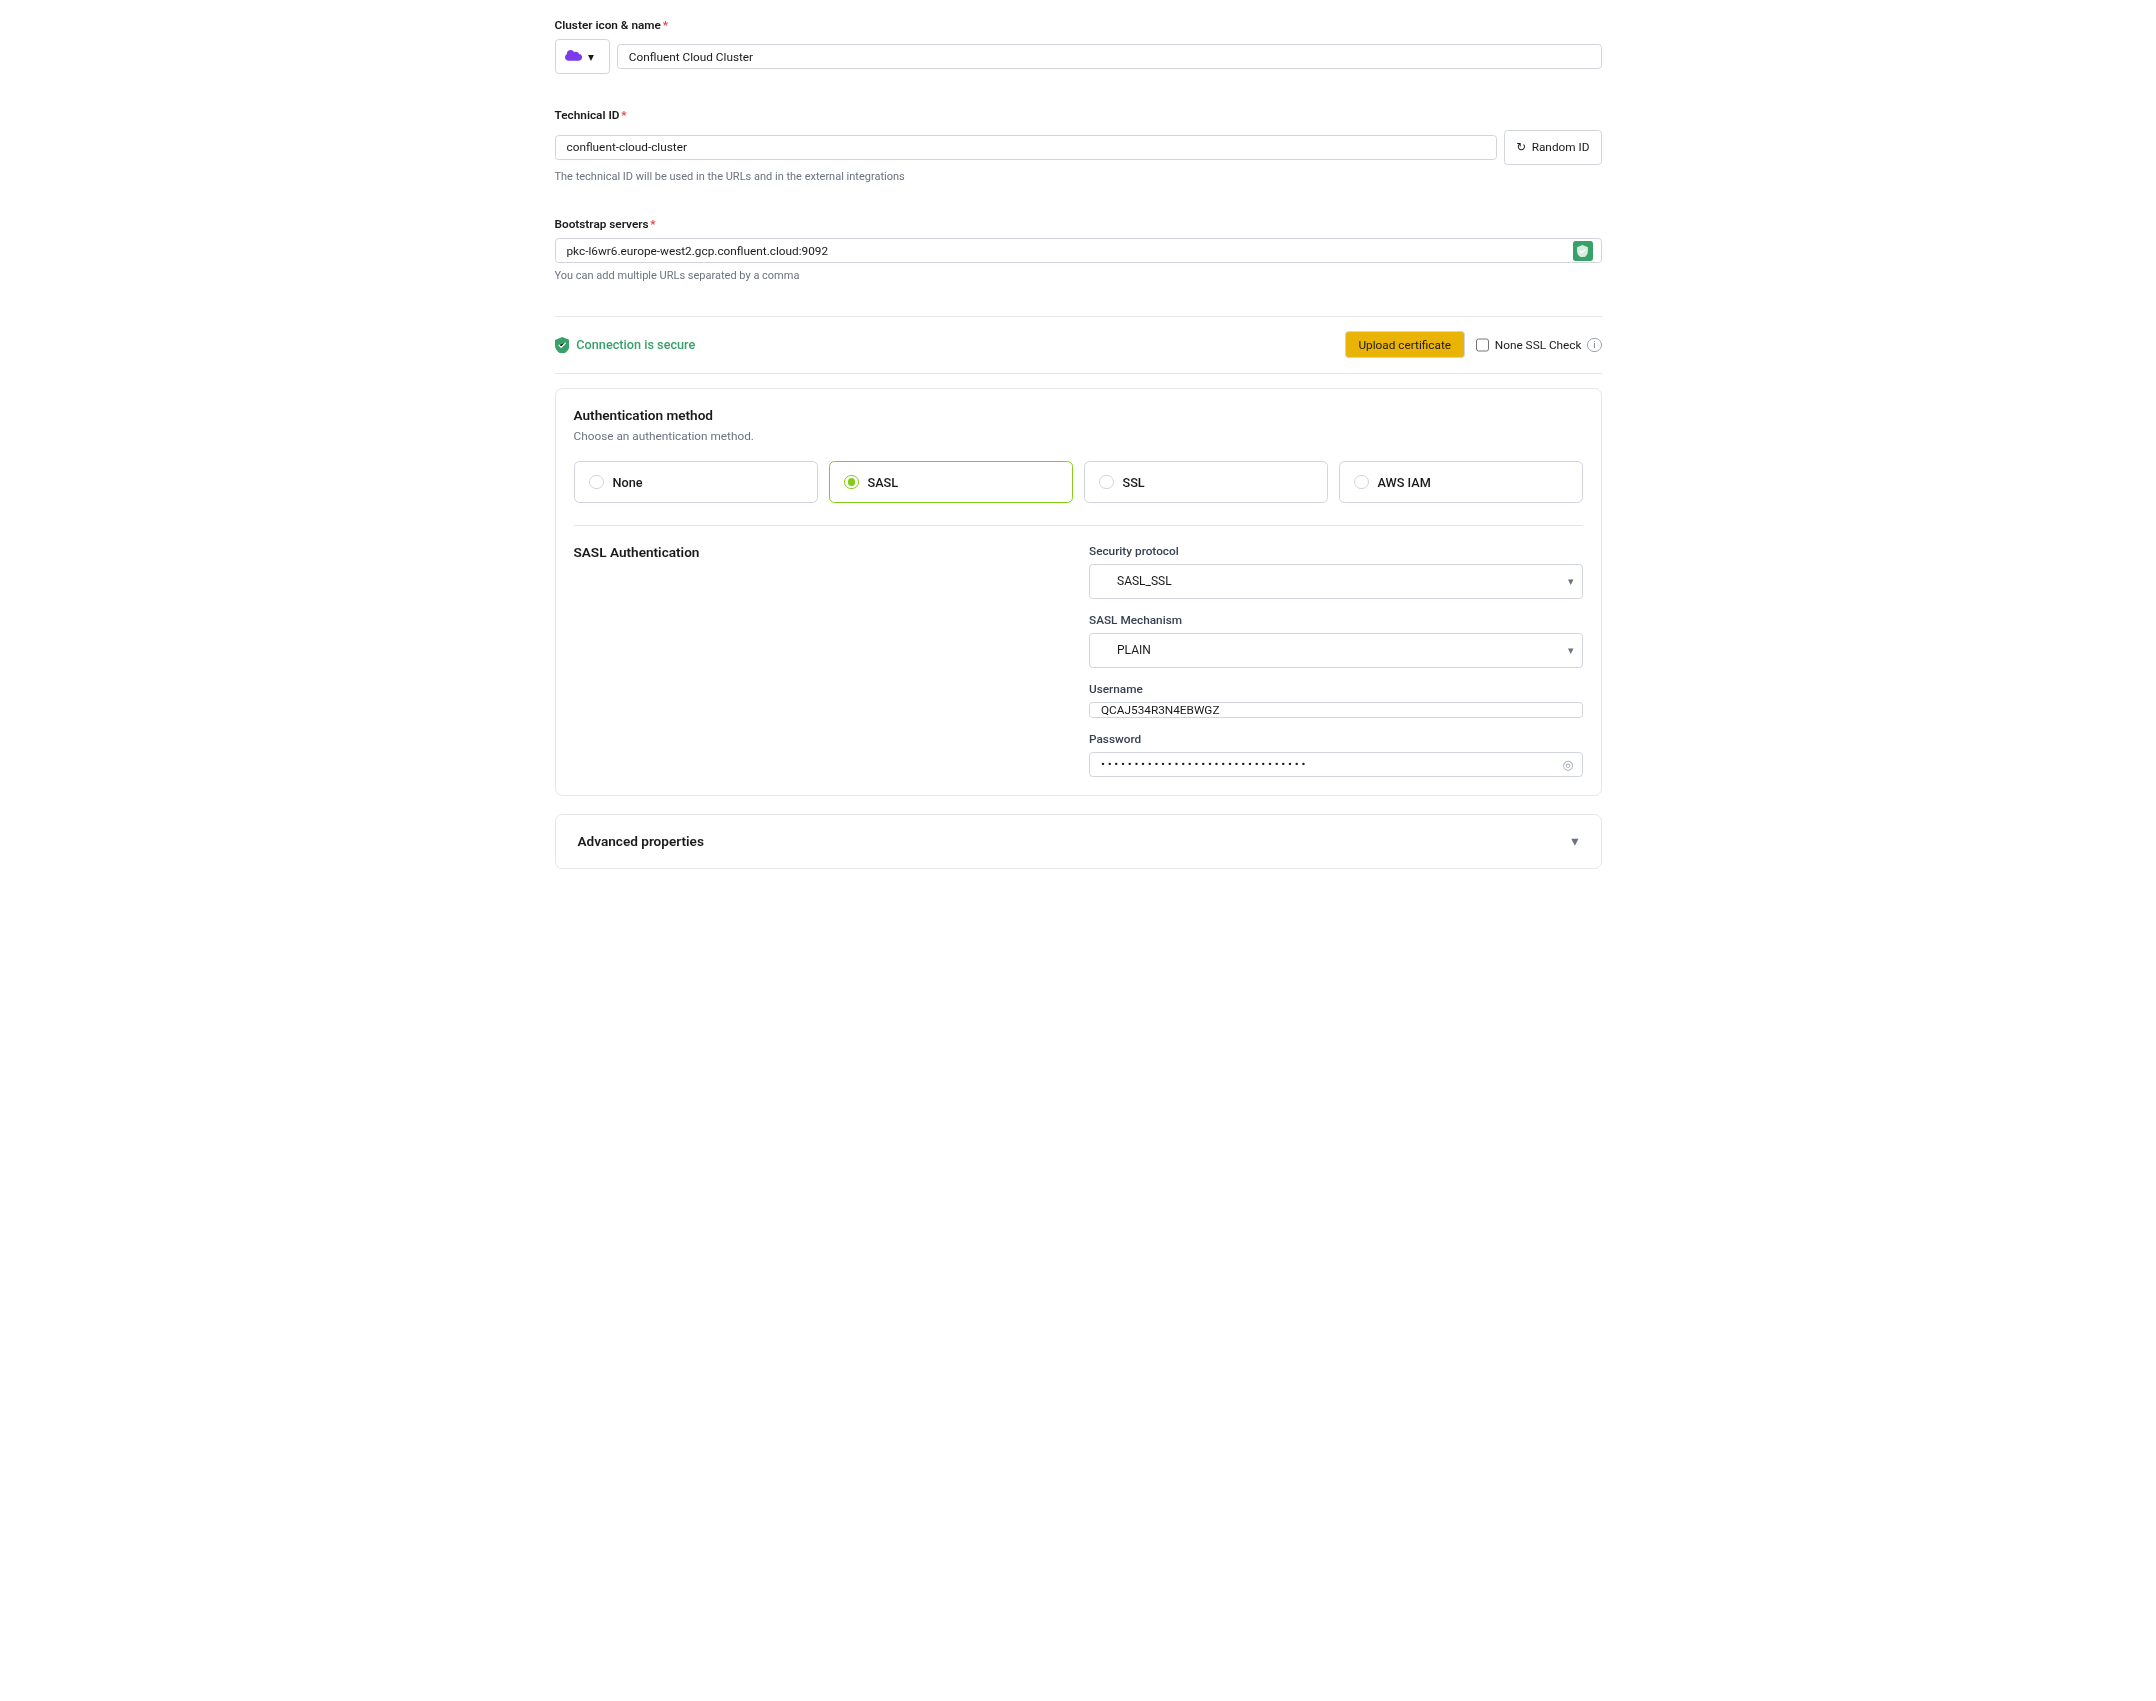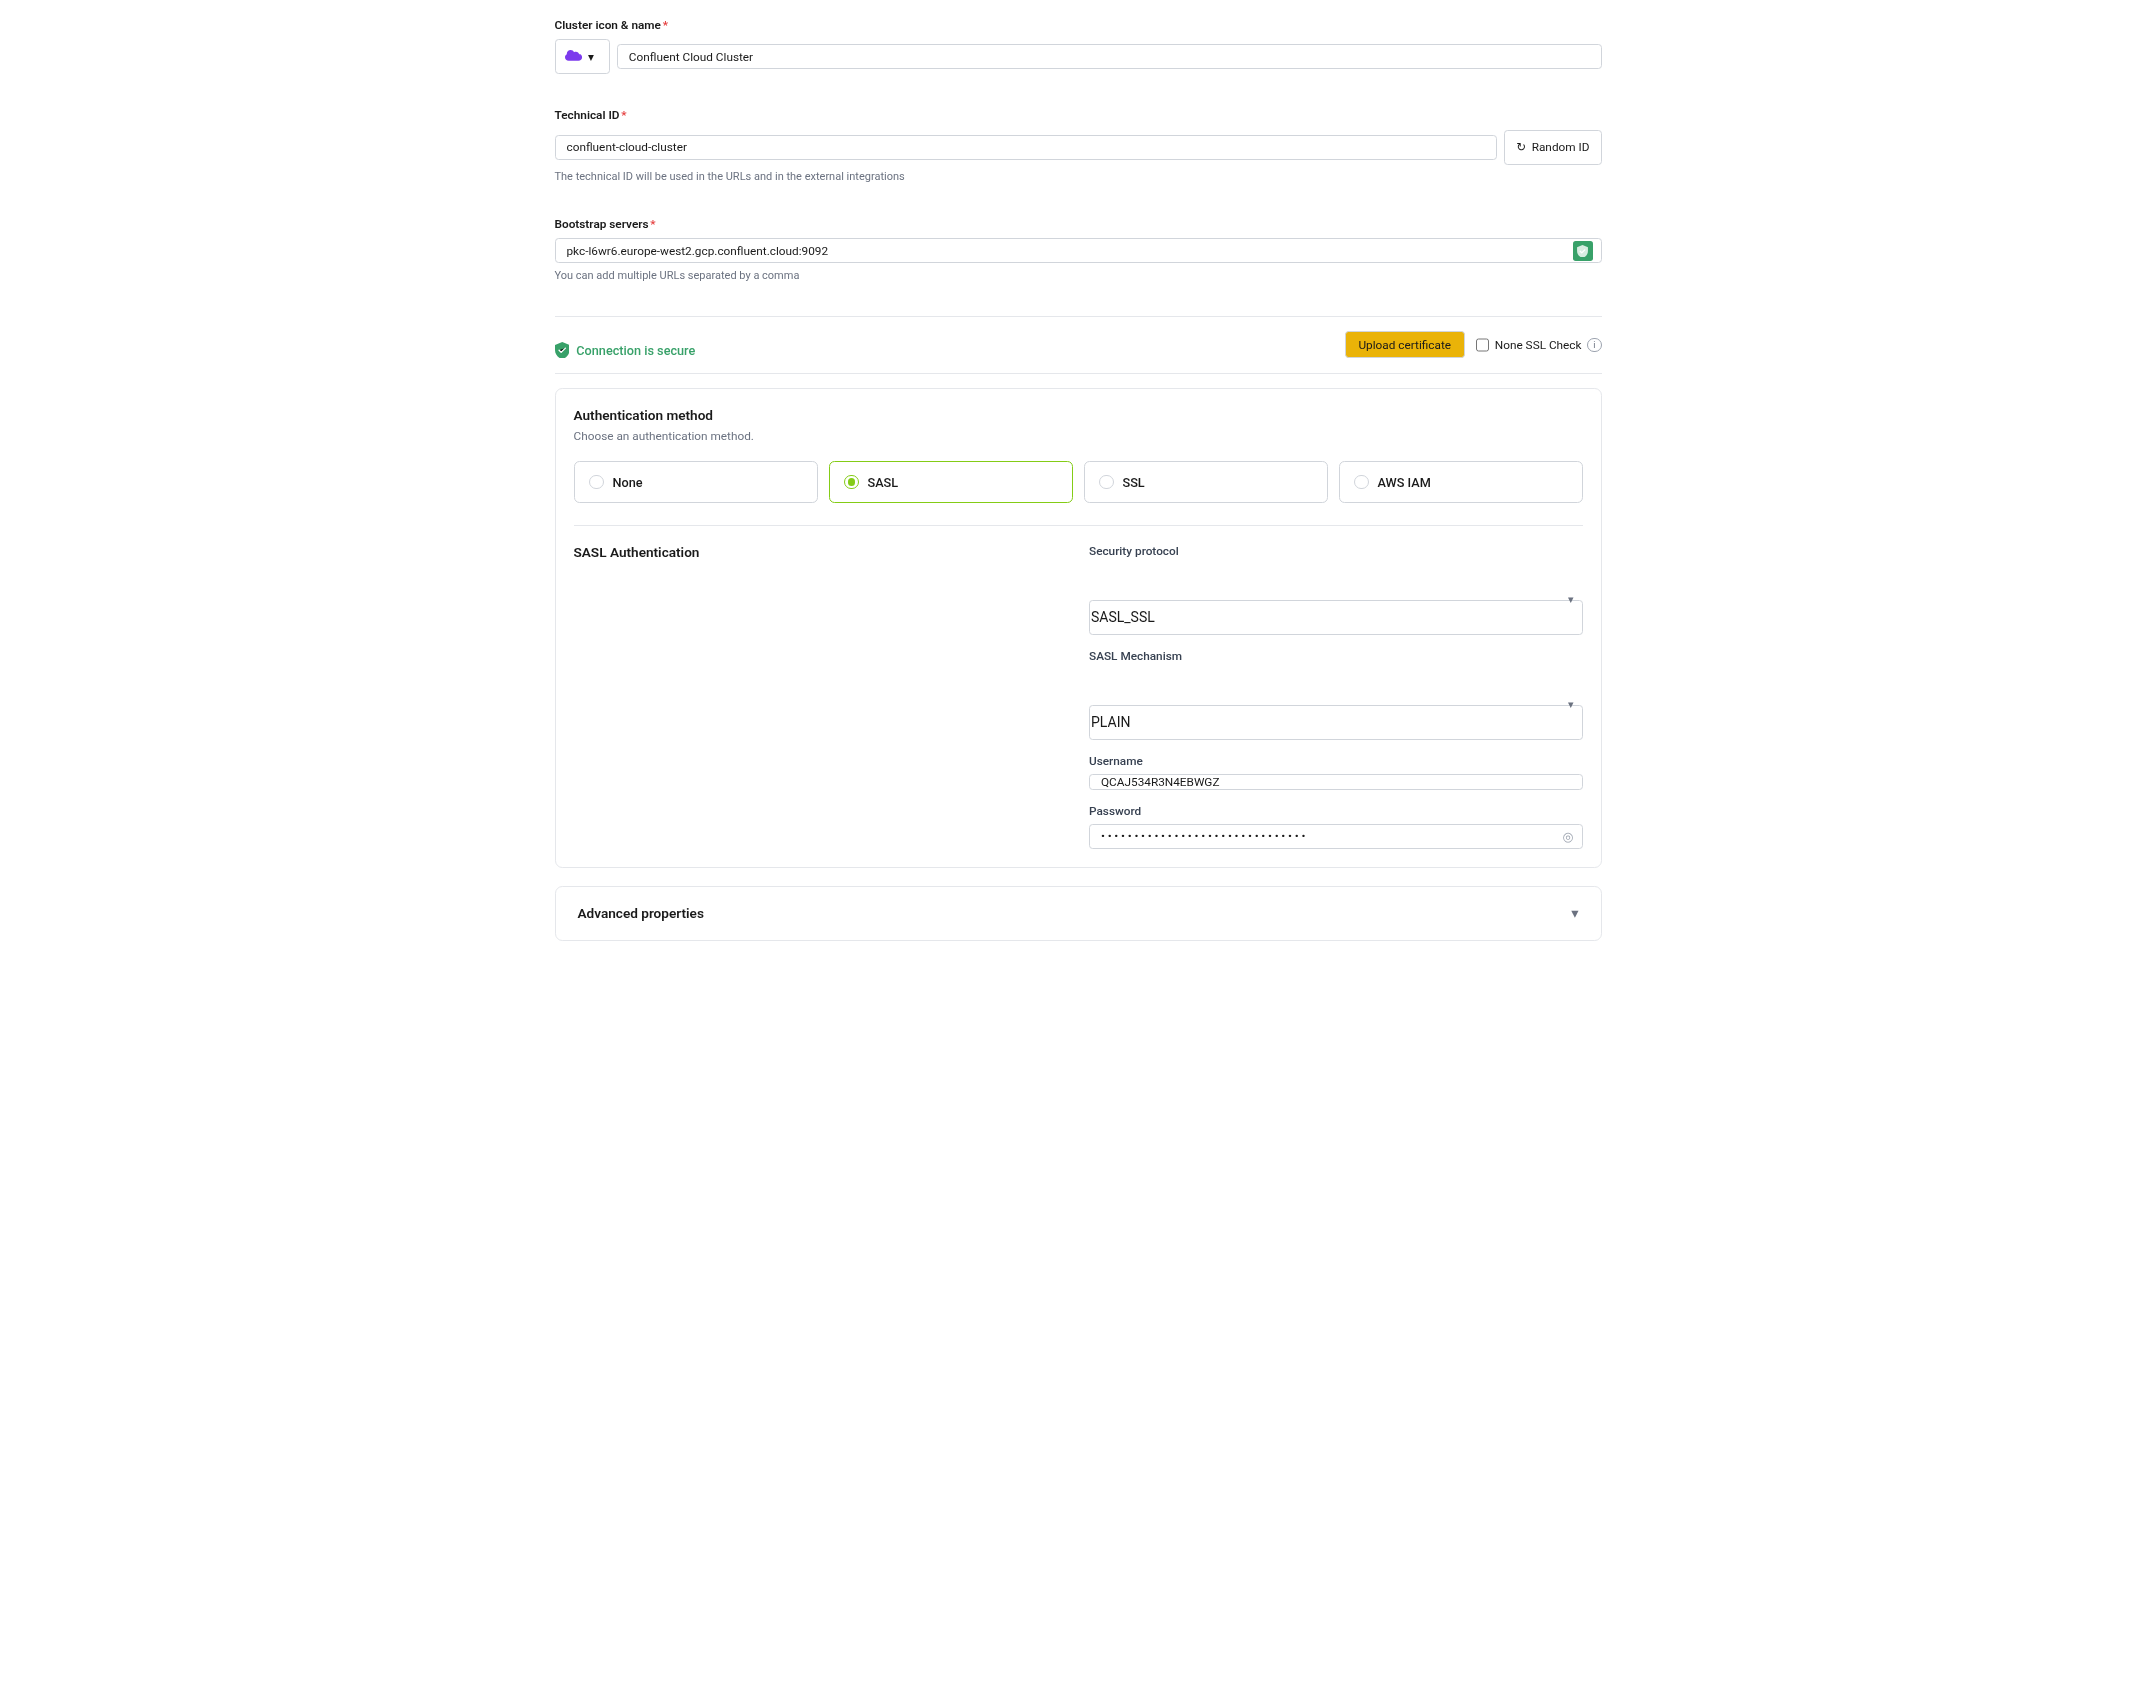--- a/index.html
+++ b/index.html
@@ -117,21 +117,21 @@
       color: #6b7280;
       margin-top: 5.5px;
     }
 
     .connection-section {
       border-top: 0.9px solid #e5e7eb;
       border-bottom: 0.9px solid #e5e7eb;
       padding: 14.5px 0;
       margin: 14.5px 0;
       display: flex;
-      align-items: flex-end;
+      align-items: center;
       justify-content: space-between;
     }
 
     .connection-secure {
       display: flex;
       align-items: center;
       gap: 7.3px;
       color: #38a169;
       font-size: 12.7px;
       font-weight: 500;
@@ -289,28 +289,27 @@
 
     .select-wrapper {
       position: relative;
     }
 
     .form-select {
       width: 100%;
       height: 35px;
       border: 0.9px solid #d1d5db;
       border-radius: 3.6px;
-      padding: 0 33px 0 1px;
-      font-size: 14px;
+      padding: 0 33px 0 27px;
+      font-size: 12px;
       color: #1a1a1a;
       background: white;
       appearance: none;
       cursor: pointer;
       outline: none;
-      margin-top: 36px;
     }
 
     .select-chevron {
       position: absolute;
       right: 9px;
       top: 50%;
       transform: translateY(-50%);
       pointer-events: none;
       color: #6b7280;
       font-size: 11px;

